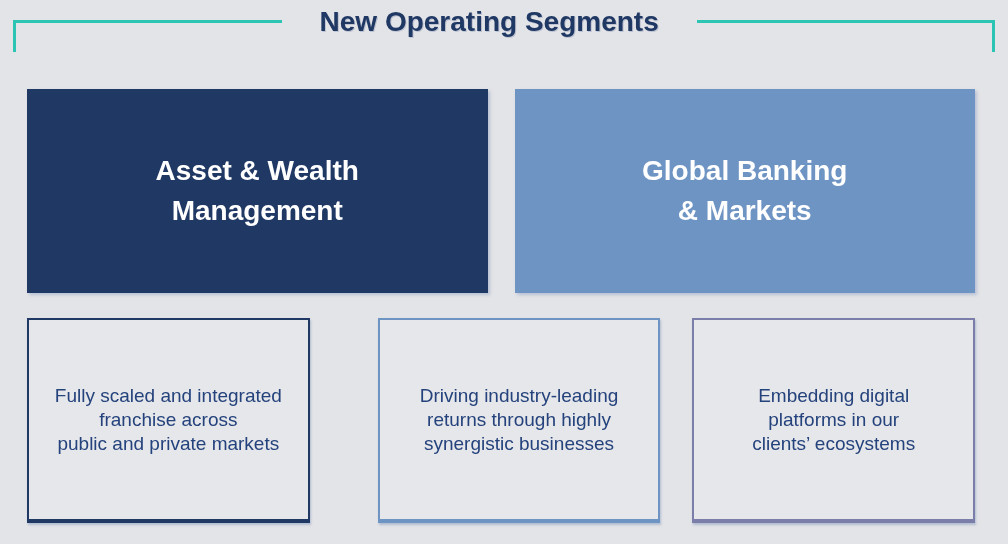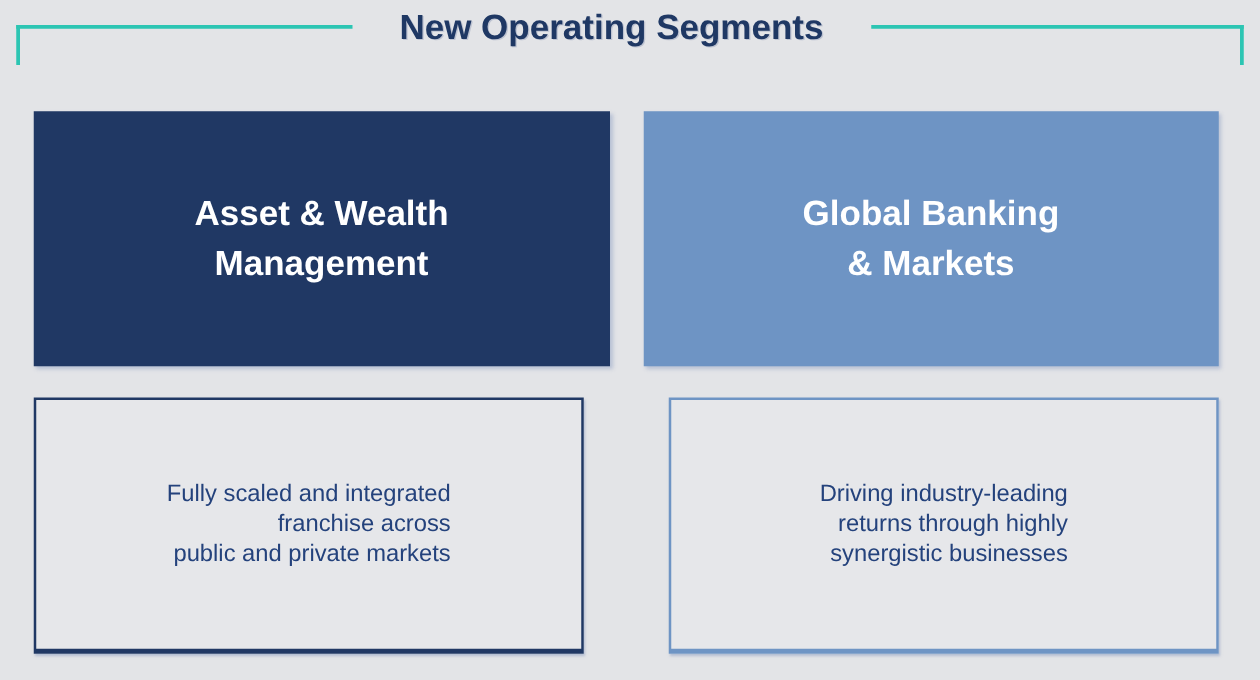--- a/index.html
+++ b/index.html
@@ -61,21 +61,21 @@
 
   
   .descriptions-row{
     position:absolute;top:318px;left:27px;right:33px;
     display:flex;gap:32px;
   }
   .desc-card{
     flex:1;height:205px;
     background:var(--card-bg);
     display:flex;align-items:center;justify-content:center;
-    text-align:right;
+    text-align:center;
     font-size:19px;line-height:24px;
     color:var(--body-text);
     white-space:pre-line;
     border:2px solid;
     border-bottom-width:4px;
     box-shadow:1px 2px 2px rgba(130,150,190,0.5);
   }
   .desc-card.c1{border-color:var(--navy);}
   .desc-card.c2{border-color:var(--blue);margin-left:36px;}
   .desc-card.c3{border-color:var(--purple);}
@@ -106,15 +106,20 @@
     <div class="desc-card c1">
       <span>Fully scaled and integrated
 franchise across
 public and private markets</span>
     </div>
     <div class="desc-card c2">
       <span>Driving industry-leading
 returns through highly
 synergistic businesses</span>
     </div>
+    <div class="desc-card c3">
+      <span>Embedding digital
+platforms in our
+clients’ ecosystems</span>
+    </div>
   </div>
 
 </div>
 
 </body></html>

